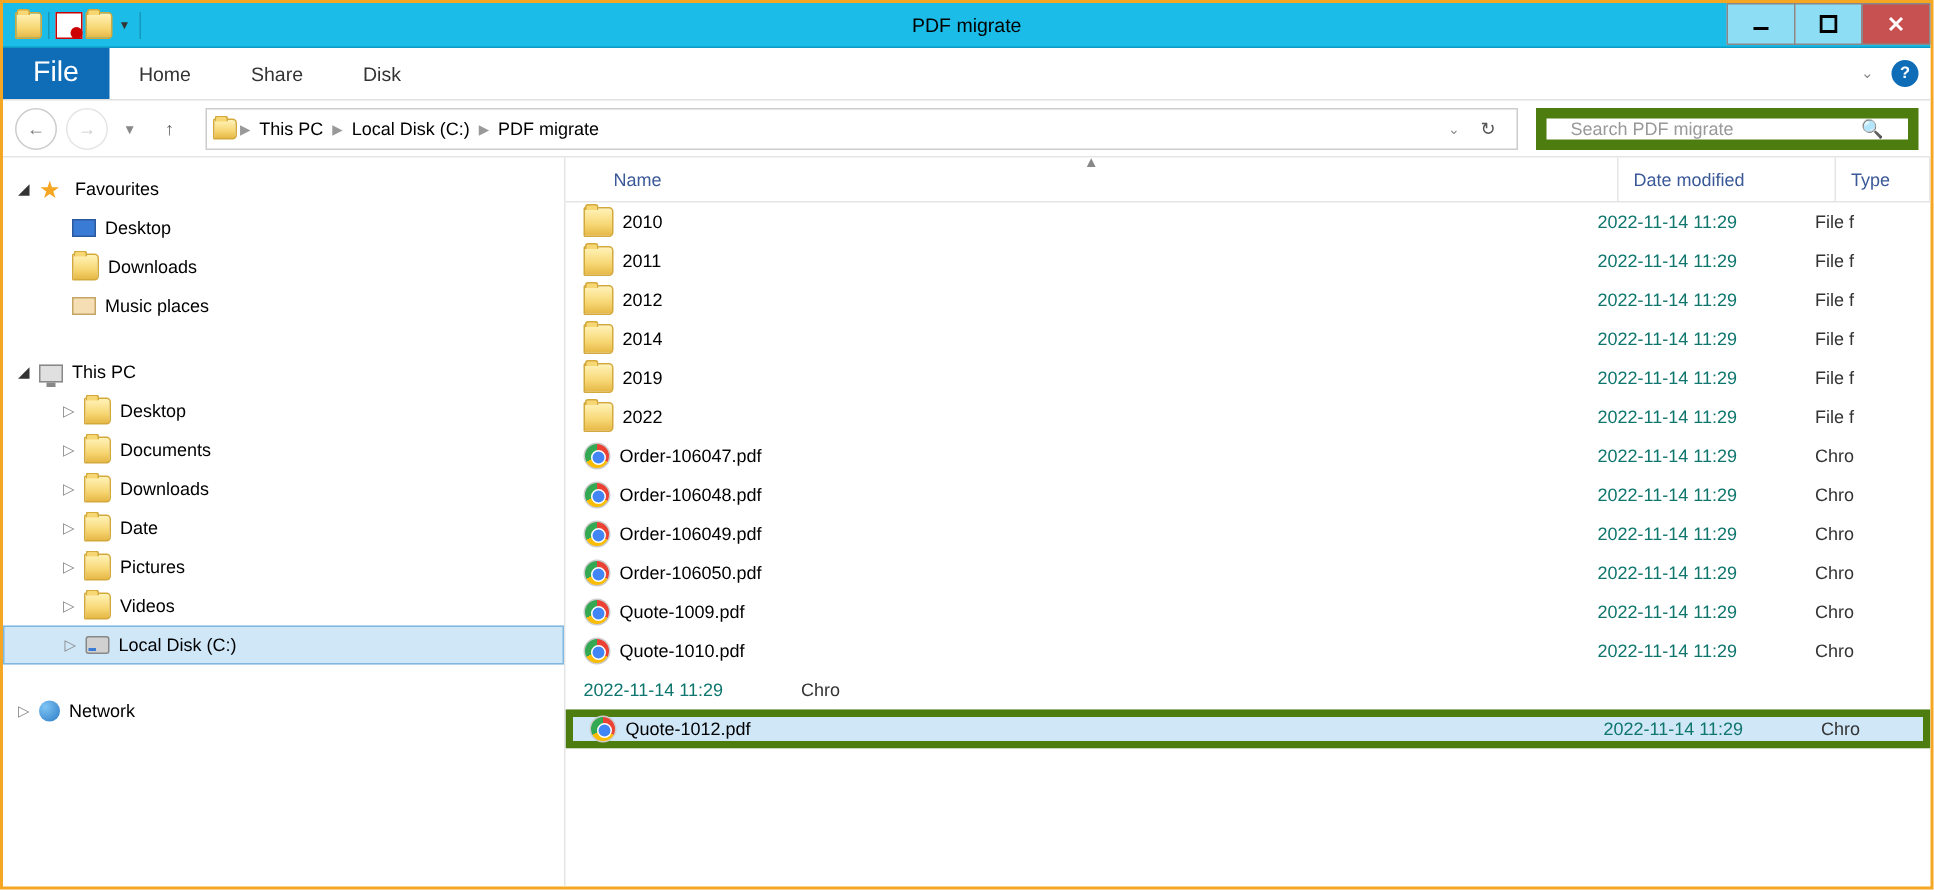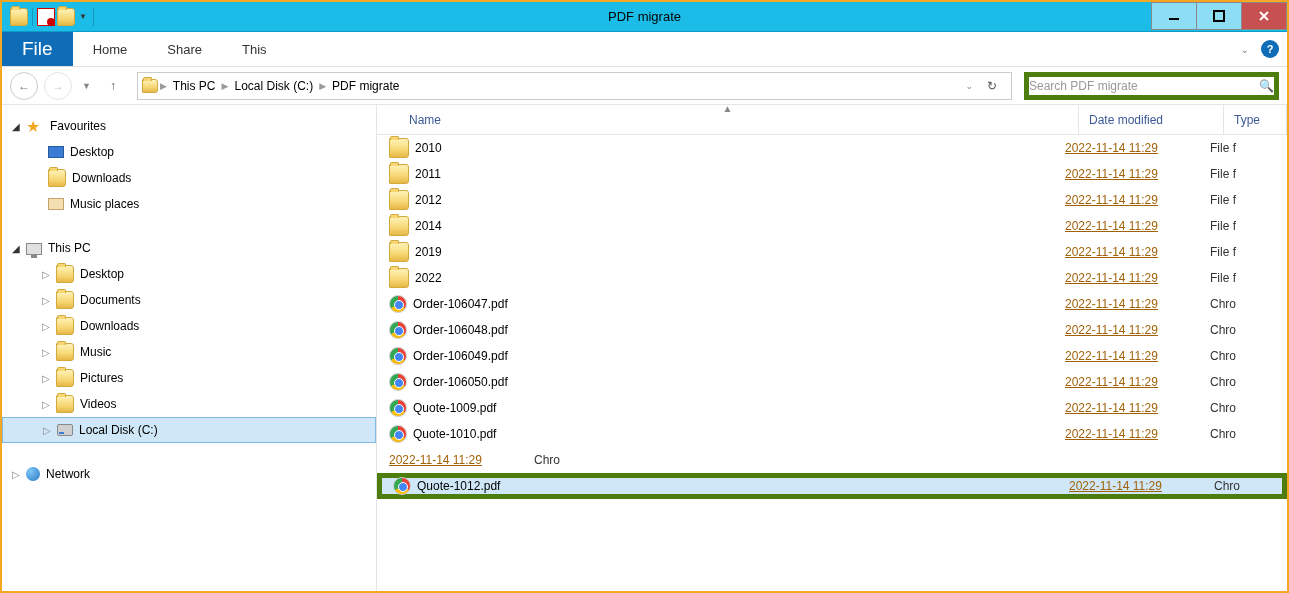--- a/index.html
+++ b/index.html
@@ -23,21 +23,21 @@
 .navbar { height: 38px; background: #fff; border-bottom: 1px solid #e5e5e5; display: flex; align-items: center; padding: 4px 8px; gap: 6px; }
 .navbtn { width: 28px; height: 28px; border: 1px solid #ccc; border-radius: 50%; display: flex; align-items: center; justify-content: center; color: #777; }
 .navbtn.disabled { color: #ccc; border-color: #e5e5e5; }
 .nav-arrow-down { color: #888; font-size: 9px; margin: 0 4px; }
 .nav-up { width: 24px; height: 24px; display: flex; align-items: center; justify-content: center; color: #555; }
 .addressbar { flex: 1; height: 28px; border: 1px solid #ccc; display: flex; align-items: center; padding: 0 4px; margin: 0 6px; }
 .crumb { display: flex; align-items: center; padding: 0 4px; }
 .crumb-sep { color: #999; font-size: 9px; margin: 0 2px; }
 .address-right { margin-left: auto; display: flex; align-items: center; gap: 8px; padding-right: 4px; }
 .refresh-btn { width: 22px; height: 22px; display: flex; align-items: center; justify-content: center; color: #555; }
-.searchbox { width: 255px; height: 28px; border: 5px solid #4d7c0f; display: flex; align-items: center; padding: 0 0; color: #999; }
+.searchbox { width: 255px; height: 28px; border: 7px solid #4d7c0f; display: flex; align-items: center; padding: 0 16px; color: #999; }
 .searchbox-text { flex: 1; }
 .search-icon-right { color: #555; }
 
 .body-area { display: flex; height: calc(100% - 30px - 35px - 38px); }
 .sidebar { width: 375px; border-right: 1px solid #e5e5e5; padding-top: 8px; overflow: hidden; }
 .tree-item { display: flex; align-items: center; height: 26px; padding-left: 10px; }
 .tree-item.indent1 { padding-left: 32px; }
 .tree-item.indent2 { padding-left: 40px; }
 .tree-item.selected { background: #d0e7f8; border: 1px solid #7fb8e0; }
 .tree-expander { width: 14px; font-size: 10px; color: #888; }
@@ -50,21 +50,21 @@
 .col-h { color: #3b5998; border-right: 1px solid #e5e5e5; height: 100%; display: flex; align-items: center; padding-left: 10px; }
 .col-name { width: 702px; padding-left: 32px; position: relative; }
 .col-sort-arrow { position: absolute; top: -2px; left: 50%; transform: translateX(-50%); color: #888; font-size: 10px; }
 .col-date { width: 145px; }
 .col-type { flex: 1; }
 .filelist { overflow: auto; }
 .file-row { height: 26px; display: flex; align-items: center; padding-left: 12px; }
 .file-row.selected { background: #d0e7f8; border: 5px solid #4d7c0f; padding-left: 11px; }
 .file-icon { width: 20px; height: 20px; margin-right: 6px; display: inline-block; }
 .file-name-cell { width: 676px; display: flex; align-items: center; }
-.file-date-cell { width: 145px; color: #a16207; text-decoration: underline; }
+.file-date-cell { width: 145px; color: #0f766e; }
 .file-type-cell { color: #333; }
 
 .folder-ico { background: linear-gradient(180deg, #fff2b8 0%, #f7d774 60%, #e6b847 100%); border-radius: 1px 3px 3px 1px; border: 1px solid #d4a93c; position: relative; }
 .folder-ico::before { content: ""; position: absolute; top: -3px; left: 0; width: 7px; height: 3px; background: #f7d774; border: 1px solid #d4a93c; border-bottom: none; border-radius: 2px 2px 0 0; }
 .xml-ico { background: #fff; border: 1px solid #9bb4d1; display: flex; align-items: flex-start; justify-content: center; padding-top: 2px; font-size: 3px; color: #5577aa; position: relative; }
 .xml-ico::after { content: "≡"; font-size: 10px; color: #5577aa; }
 .chrome-ico { width: 18px; height: 18px; border-radius: 50%; background: conic-gradient(#ea4335 0deg 120deg, #fbbc05 120deg 240deg, #34a853 240deg 360deg); position: relative; border: 1px solid #ccc; }
 .chrome-ico::before { content: ""; position: absolute; top: 4px; left: 4px; width: 8px; height: 8px; border-radius: 50%; background: #4285f4; border: 1.5px solid #fff; }
 .star-ico { color: #f5a623; font-size: 16px; }
 .pc-ico { width: 16px; height: 12px; background: #e0e0e0; border: 1px solid #888; position: relative; margin-top: 2px; }
@@ -109,21 +109,21 @@
           <line x1="10" y1="2" x2="2" y2="10" stroke="#fff" stroke-width="2"></line>
         </svg>
       </div>
   </div>
 </div>
 
 <div class="ribbon-tabs">
   <div class="file-tab">File</div>
   <div class="ribbon-tab">Home</div>
   <div class="ribbon-tab">Share</div>
-  <div class="ribbon-tab">This</div>
+  <div class="ribbon-tab">Disk</div>
   <div class="ribbon-right">
     <span style="color:#888;font-size:10px;">⌄</span>
     <div class="help-circle">?</div>
   </div>
 </div>
 
 <div class="navbar">
   <div class="navbtn">←</div>
   <div class="navbtn disabled">→</div>
   <span class="nav-arrow-down">▼</span>
@@ -186,21 +186,21 @@
       <span>Documents</span>
     </div>
     <div class="tree-item indent2">
       <span class="tree-expander">▷</span>
       <span class="tree-icon folder-ico"></span>
       <span>Downloads</span>
     </div>
     <div class="tree-item indent2">
       <span class="tree-expander">▷</span>
       <span class="tree-icon folder-ico"></span>
-      <span>Music</span>
+      <span>Date</span>
     </div>
     <div class="tree-item indent2">
       <span class="tree-expander">▷</span>
       <span class="tree-icon folder-ico"></span>
       <span>Pictures</span>
     </div>
     <div class="tree-item indent2">
       <span class="tree-expander">▷</span>
       <span class="tree-icon folder-ico"></span>
       <span>Videos</span>

